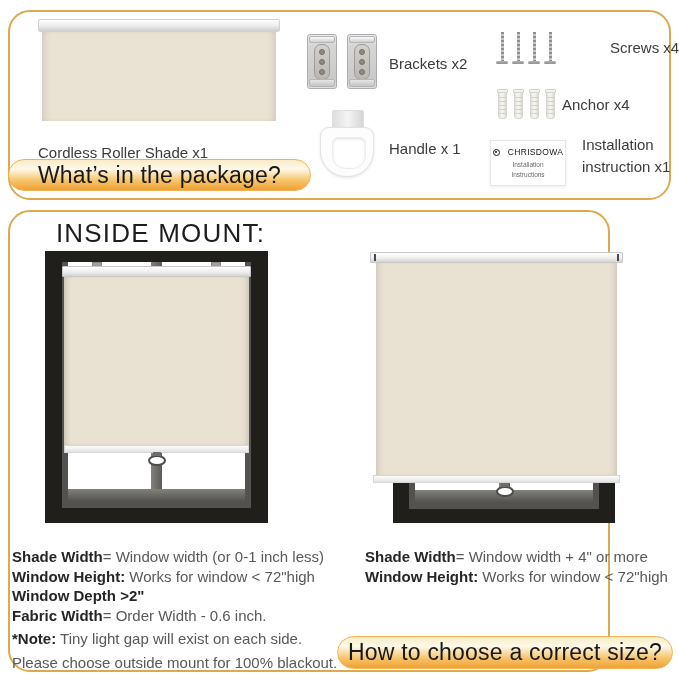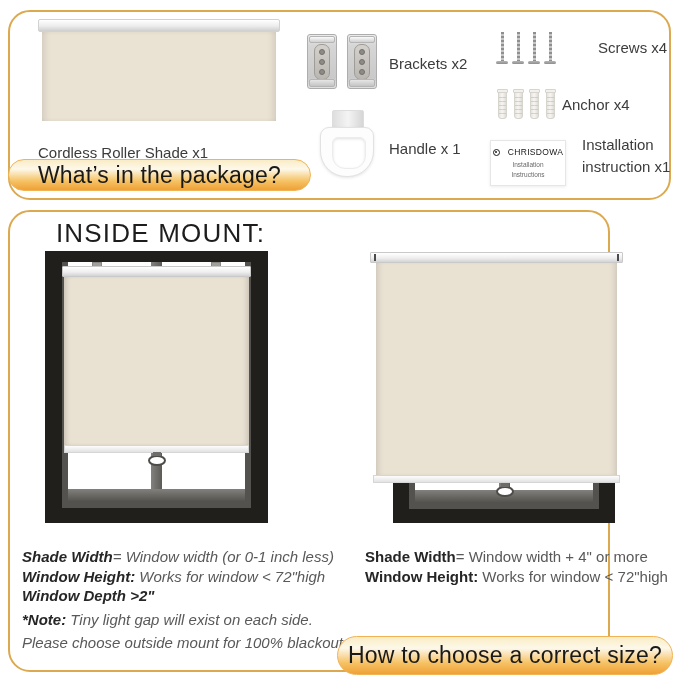--- a/index.html
+++ b/index.html
@@ -6,21 +6,21 @@
   #canvas{position:relative;width:679px;height:680px;background:#fff;overflow:hidden;
           font-family:"Liberation Sans",sans-serif;}
   .panel{position:absolute;background:#fff;border:2px solid #dca94f;border-radius:22px;box-sizing:border-box;}
   #panel-top{left:8px;top:10px;width:663px;height:190px;}
   #panel-bottom{left:8px;top:210px;width:602px;height:462px;}
   .banner{position:absolute;display:flex;align-items:center;justify-content:center;
           border-radius:21px;border:1px solid #f0b355;box-sizing:border-box;
           background:linear-gradient(180deg,#f9ecc4 0%,#fdf8ea 30%,#f6c264 70%,#efa136 100%);
           font-size:23px;color:#191919;letter-spacing:.2px;}
   #banner-package{left:8px;top:159px;width:303px;height:32px;}
-  #banner-size{left:337px;top:636px;width:336px;height:39px;text-align:center;}
+  #banner-size{left:337px;top:636px;width:336px;height:33px;text-align:center;}
 
   
   .abs{position:absolute;}
   .pkg-label{position:absolute;font-size:15px;color:#3c3c3c;white-space:nowrap;}
   #pkg-shade-bar{left:28px;top:7px;width:242px;height:13px;border-radius:2px;
     background:linear-gradient(180deg,#ffffff,#ececec 55%,#cfcfcf);border:1px solid #d2d2d2;box-sizing:border-box;}
   #pkg-shade-fabric{left:32px;top:20px;width:234px;height:89px;background:#eae2d3;
     box-shadow:inset 6px 0 8px -5px rgba(0,0,0,.14),inset -6px 0 8px -5px rgba(0,0,0,.14);}
   #lbl-shade{left:28px;top:117px;width:242px;text-align:left;margin-top:15px;}
 
@@ -44,21 +44,21 @@
   #handle-ring .hole{position:absolute;left:11px;top:9px;width:32px;height:30px;background:#fff;border:1px solid #ececec;
     border-radius:6px 6px 13px 13px;box-shadow:inset 0 1px 3px rgba(0,0,0,.12);}
   #lbl-handle{left:379px;top:128px;}
 
   #screws-row{left:486px;top:20px;display:flex;gap:4px;}
   .screw{position:relative;width:12px;height:34px;}
   .screw .shaft{position:absolute;left:5px;top:0;width:3px;height:29px;
     background:repeating-linear-gradient(180deg,#8f8f8f 0 2px,#c6c6c6 2px 4px);}
   .screw .head{position:absolute;left:0;bottom:2px;width:12px;height:3px;border-radius:2px;
     background:linear-gradient(180deg,#b5b5b5,#8e8e8e);}
-  #lbl-screws{left:588px;top:27px;}
+  #lbl-screws{left:600px;top:27px;}
 
   #anchors-row{left:488px;top:78px;display:flex;gap:7px;}
   .anchor{position:relative;width:9px;height:29px;border:1px solid #d7d4ce;border-radius:2px 2px 3px 3px;box-sizing:border-box;
     background:linear-gradient(90deg,#e6e4df,#f8f6f2 45%,#dfddd7);}
   .anchor::before{content:"";position:absolute;left:-2px;top:-2px;width:11px;height:4px;background:#f3f1ec;
     border:1px solid #d7d4ce;border-radius:1px;box-sizing:border-box;}
   .anchor::after{content:"";position:absolute;left:0;right:0;top:6px;bottom:2px;
     background:repeating-linear-gradient(180deg,rgba(188,185,178,.55) 0 1.5px,transparent 1.5px 4px);}
   #lbl-anchor{left:552px;top:84px;}
 
@@ -105,21 +105,21 @@
   #out-fabric{position:absolute;left:366px;top:51px;width:241px;height:212px;background:#e9e1d2;
     box-shadow:inset 6px 0 7px -5px rgba(0,0,0,.15),inset -6px 0 7px -5px rgba(0,0,0,.15);}
   #out-bottombar{position:absolute;left:363px;top:263px;width:247px;height:8px;border:1px solid #d6d6d6;box-sizing:border-box;
     background:linear-gradient(180deg,#fdfdfd,#e3e3e3);}
   #out-handle{left:486px;top:274px;}
 
   .specs{position:absolute;font-size:15px;color:#595959;}
   .spec-line{line-height:19.5px;white-space:nowrap;}
   .spec-bold{font-weight:bold;color:#262626;}
   .spec-gap{margin-top:4px;}
-  #specs-inside{left:12px;top:335px;font-style:italic;}
+  #specs-inside{left:2px;top:335px;}
   #specs-outside{left:355px;top:335px;}
 </style>
 </head>
 <body>
 
 <div id="canvas">
 
   <section class="panel" id="panel-top">
 
     <div class="abs" id="pkg-shade-bar"></div>
@@ -225,20 +225,23 @@
     <div class="specs" id="specs-inside">
       <div class="spec-line">
         <span class="spec-bold">Shade Width</span><span>= Window width (or 0-1 inch less)</span>
       </div>
       <div class="spec-line">
         <span class="spec-bold">Window Height:</span><span> Works for window &lt; 72"high</span>
       </div>
       <div class="spec-line">
         <span class="spec-bold">Window Depth &gt;2"</span><span></span>
       </div>
+      <div class="spec-line">
+        <span class="spec-bold">Fabric Width</span><span>= Order Width - 0.6 inch.</span>
+      </div>
       <div class="spec-line spec-gap">
         <span class="spec-bold">*Note:</span><span> Tiny light gap will exist on each side.</span>
       </div>
       <div class="spec-line spec-gap">
         <span class="spec-bold"></span><span>Please choose outside mount for 100% blackout.</span>
       </div>
     </div>
 
     <div class="specs" id="specs-outside">
       <div class="spec-line">

